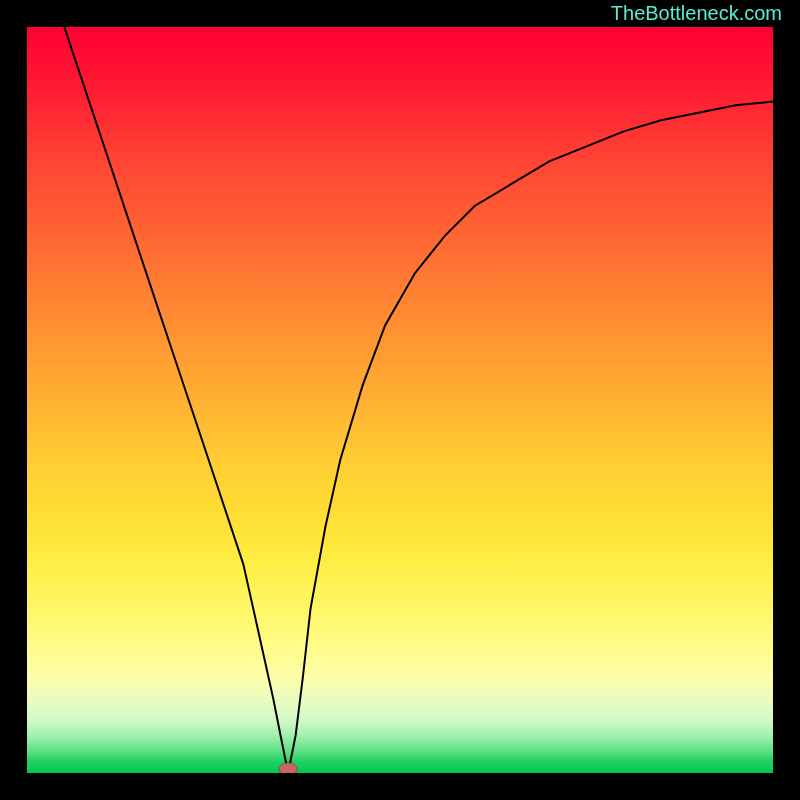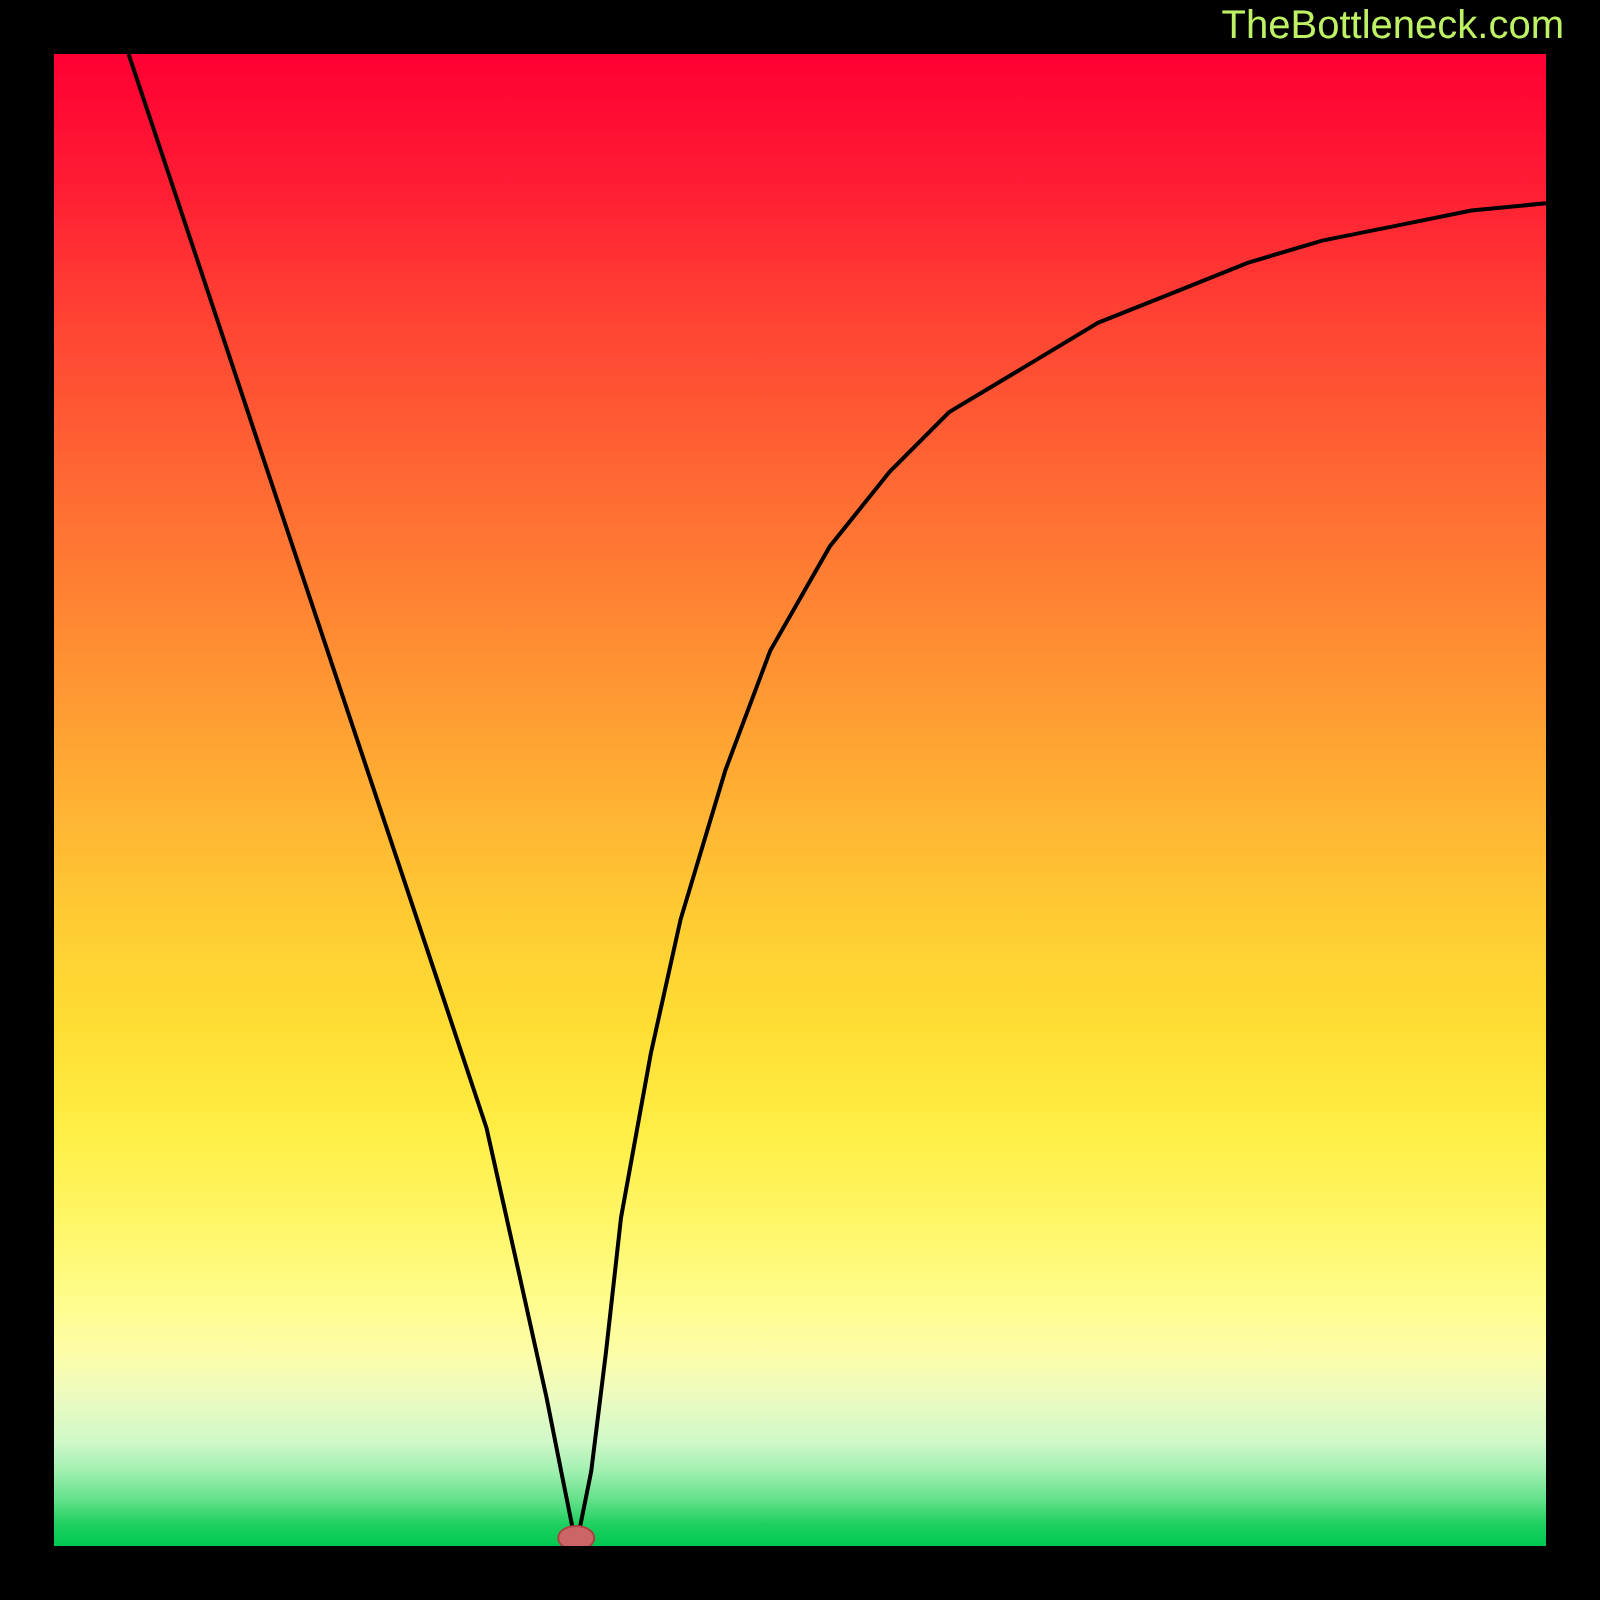--- a/index.html
+++ b/index.html
@@ -11,21 +11,21 @@
       width: 800px;
       height: 800px;
       background: #000;
       position: relative;
       font-family: Arial, sans-serif;
     }
     .watermark {
       position: absolute;
       top: 2px;
       right: 18px;
-      color: #bef264;
+      color: #5eead4;
       font-size: 20px;
       font-weight: normal;
       z-index: 10;
       text-align: center;
     }
     .plot-area {
       position: absolute;
       top: 27px;
       left: 27px;
       width: 746px;

